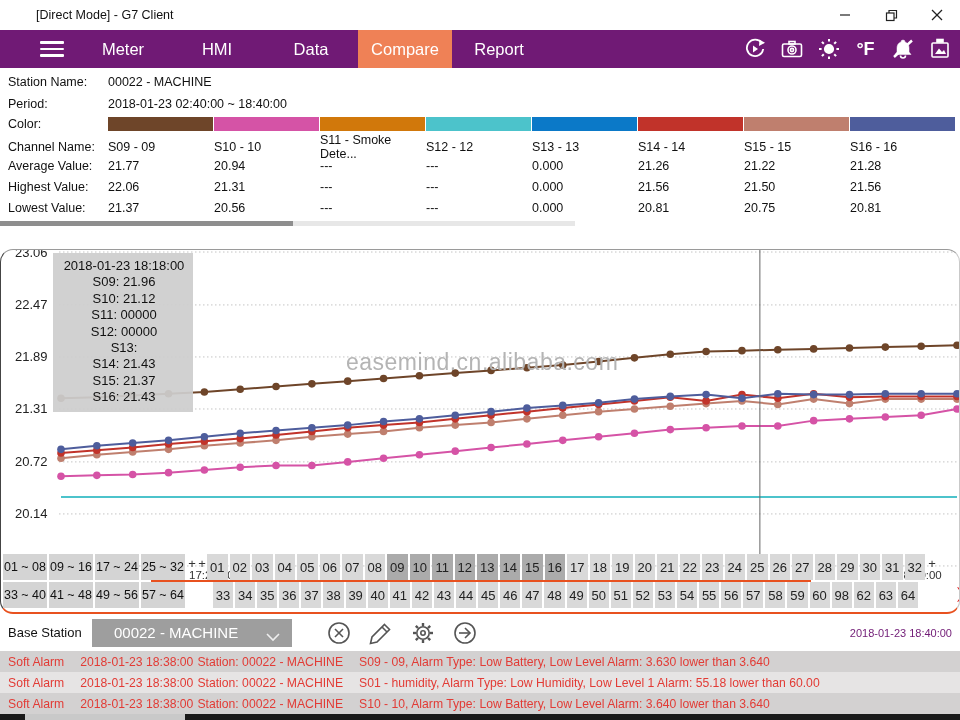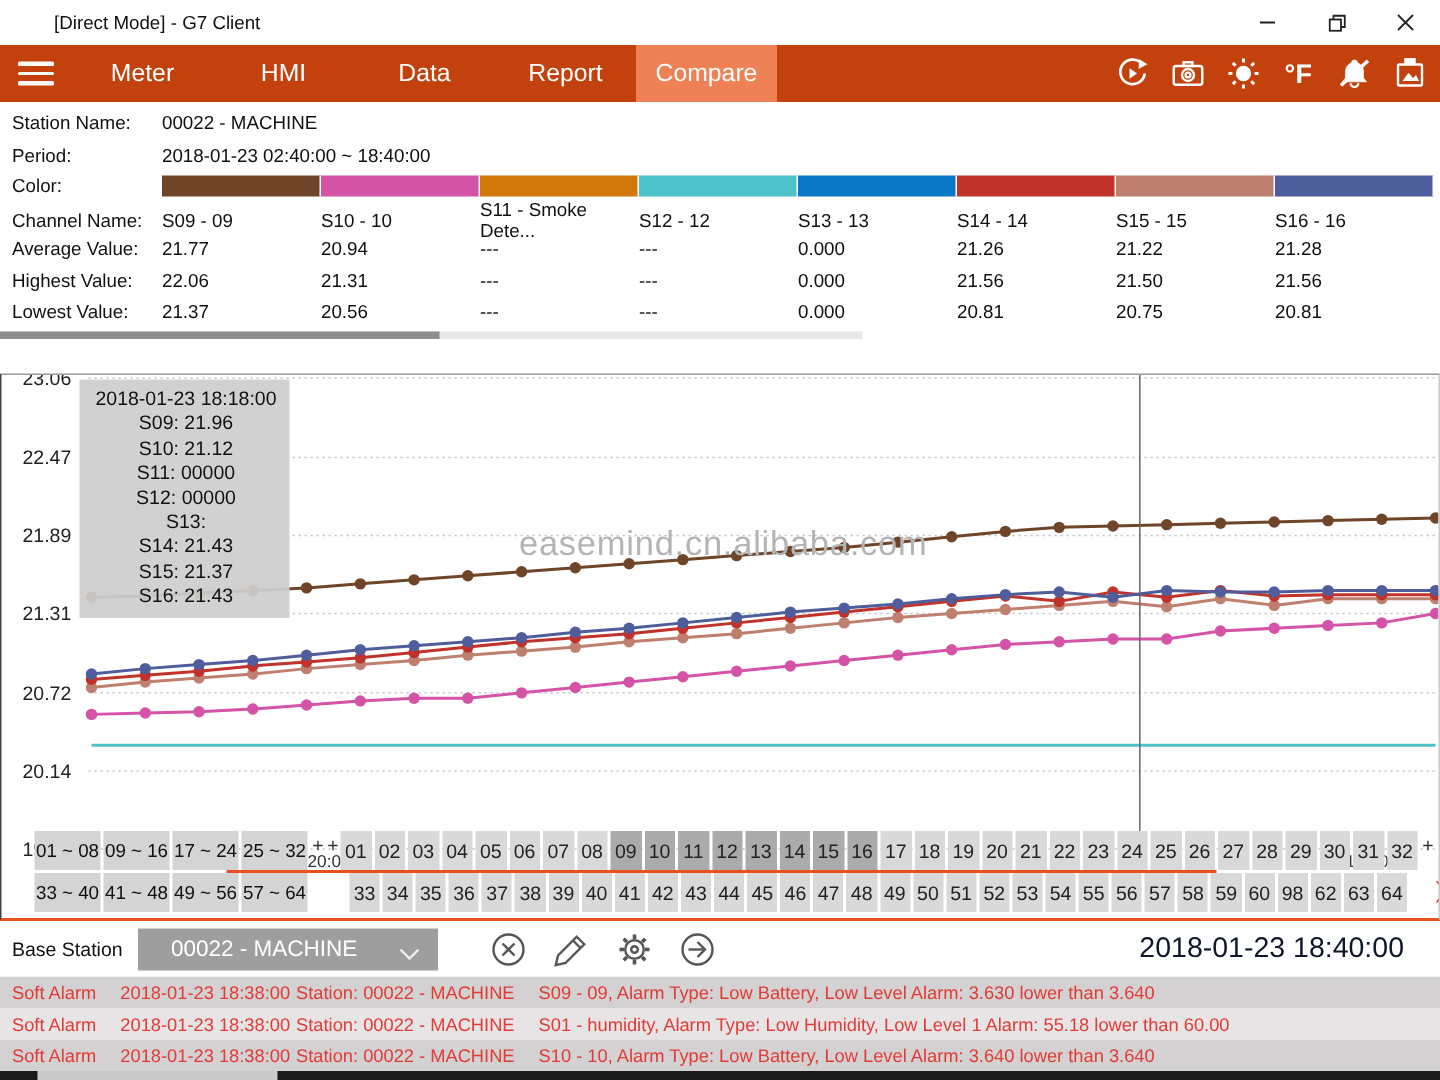--- a/index.html
+++ b/index.html
@@ -6,21 +6,21 @@
   body{width:960px;height:720px;overflow:hidden;background:#fff;
        font-family:"Liberation Sans",sans-serif;color:#111;-webkit-font-smoothing:antialiased;}
 
   
   .titlebar{height:30px;background:#fff;position:relative;display:flex;align-items:center;padding-left:24px;}
   .title{margin-left:12px;font-size:12.5px;color:#111;}
   .win-controls{position:absolute;right:0;top:0;height:30px;display:flex;}
   .win-btn{width:46px;height:30px;display:flex;align-items:center;justify-content:center;color:#222;}
 
   
-  .navbar{height:38px;background:#c2410c;display:flex;align-items:stretch;position:relative;}
+  .navbar{height:38px;background:#701a75;display:flex;align-items:stretch;position:relative;padding-left:28px;}
   .hamburger{width:48px;display:flex;flex-direction:column;justify-content:center;align-items:center;gap:4px;}
   .hamburger span{display:block;width:24px;height:2.5px;background:#fff;border-radius:1px;}
   .nav-item{width:94px;color:#fff;font-size:16.5px;display:flex;align-items:center;justify-content:center;cursor:default;}
   .nav-item.active{background:#EF8156;}
   .nav-icons{position:absolute;right:2px;top:0;height:38px;display:flex;align-items:center;}
   .nav-icon{width:37px;height:38px;display:flex;align-items:center;justify-content:center;color:#fff;}
   .nav-icon svg{display:block;}
 
   
   .info{height:158px;background:#fff;padding-top:3px;overflow:hidden;font-size:12.5px;}
@@ -35,50 +35,50 @@
 
   
   .tabs{height:20px;display:flex;gap:2px;padding-left:8px;}
   .tab{width:88px;font-size:12.5px;display:flex;align-items:center;justify-content:center;margin-top:47px;}
   .tab.active{background:#A7A7A7;color:#000;}
   .tab.inactive{background:#D9D9D9;color:#333;}
 
   
   .chart-panel{position:relative;height:362px;background:#fff;border-left:1px solid #444;
                border-top:1px solid #9a9a9a;border-right:1px solid #c9c9c9;border-bottom:2px solid #E8511F;
-               box-sizing:content-box;overflow:hidden;}
+               box-sizing:content-box;overflow:hidden;border-radius:13px;}
   .chart-panel svg{position:absolute;left:0;top:0;}
   .tooltip{position:absolute;left:52px;top:3px;width:122px;background:rgba(205,205,205,0.93);
            padding:5px 8px 6px 10px;font-size:13px;line-height:16.4px;color:#111;z-index:3;text-align:center;}
   .watermark{position:absolute;left:345px;top:99px;font-size:23px;color:#B4B4B4;letter-spacing:0.5px;z-index:2;}
   .xtick{position:absolute;top:319px;font-size:11.5px;color:#333;z-index:0;}
   .xtick.left{left:188px;}
   .xtick.right{left:896px;}
   .axis-line{position:absolute;left:150px;top:330px;width:660px;height:2px;background:#E8511F;z-index:1;}
 
-  .sel-row{position:absolute;left:2px;height:26px;display:flex;align-items:stretch;z-index:2;margin-left:20px;}
+  .sel-row{position:absolute;left:2px;height:26px;display:flex;align-items:stretch;z-index:2;}
   .sel-row.r1{top:304px;}
   .sel-row.r2{top:332px;}
   .gbtn{width:44px;margin-right:2px;background:#D4D4D4;font-size:12.5px;display:flex;align-items:center;justify-content:center;color:#111;}
   .plus{width:10px;font-size:13px;color:#333;display:flex;align-items:flex-start;justify-content:center;padding-top:2px;}
   .nbtn{width:20.5px;margin-right:2px;background:#D9D9D9;font-size:13px;display:flex;align-items:center;justify-content:center;color:#222;}
   .nbtn.sel{background:#ABABAB;}
   .r2 .nbtn{width:20.1px;}
   .spacer{width:26px;}
   .red-arrow{position:absolute;right:2px;top:336px;z-index:2;}
 
   
   .base-row{height:37px;background:#fff;position:relative;display:flex;align-items:center;}
   .base-label{margin-left:8px;font-size:13px;width:84px;}
   .dropdown{width:200px;height:28px;background:#9E9E9E;color:#fff;font-size:15px;display:flex;
             align-items:center;padding-left:22px;box-sizing:border-box;position:relative;}
   .dropdown .chev{position:absolute;right:12px;top:9px;}
   .base-icons{display:flex;margin-left:34px;gap:16px;align-items:center;}
   .base-icons svg{display:block;}
-  .base-ts{position:absolute;right:24px;font-size:19px;color:#0f172a;}
+  .base-ts{position:absolute;right:8px;font-size:11px;color:#701a75;}
 
   
   .alarm-row{height:21px;display:flex;align-items:center;font-size:12.2px;color:#E23B35;white-space:nowrap;overflow:hidden;}
   .alarm-row.odd{background:#D3D1D1;}
   .alarm-row.even{background:#E6E4E4;}
   .alarm-row span{display:inline-block;}
   .a-sev{margin-left:8px;}
   .a-time{margin-left:16px;}
   .a-station{margin-left:4px;}
   .a-msg{margin-left:16px;}
@@ -116,22 +116,22 @@
 <div class="navbar">
   <div class="hamburger">
       <span></span>
       <span></span>
       <span></span>
     </div>
   <div id="nav-items" style="display:flex;">
       <div class="nav-item">Meter</div>
       <div class="nav-item">HMI</div>
       <div class="nav-item">Data</div>
+      <div class="nav-item active">Compare</div>
       <div class="nav-item">Report</div>
-      <div class="nav-item active">Compare</div>
     </div>
   <div class="nav-icons">
     <div class="nav-icon">
       <svg width="24" height="24" fill="none" stroke="#fff" stroke-width="1.8">
         <path d="M18.8 6.2 A8.2 8.2 0 1 0 20.2 12"></path>
         <polygon points="16.5,2.5 22,5.8 16,9" fill="#fff" stroke="none"></polygon>
         <polygon points="10,8.5 15,12 10,15.5" fill="#fff" stroke="none"></polygon>
       </svg>
     </div>
     <div class="nav-icon">

